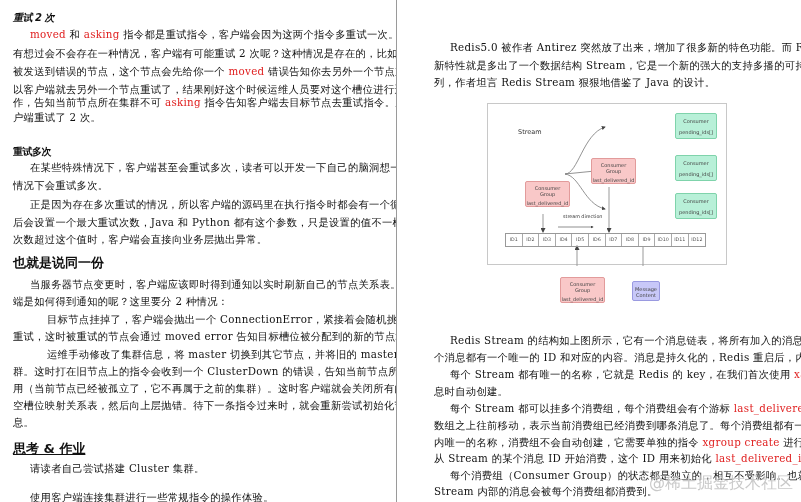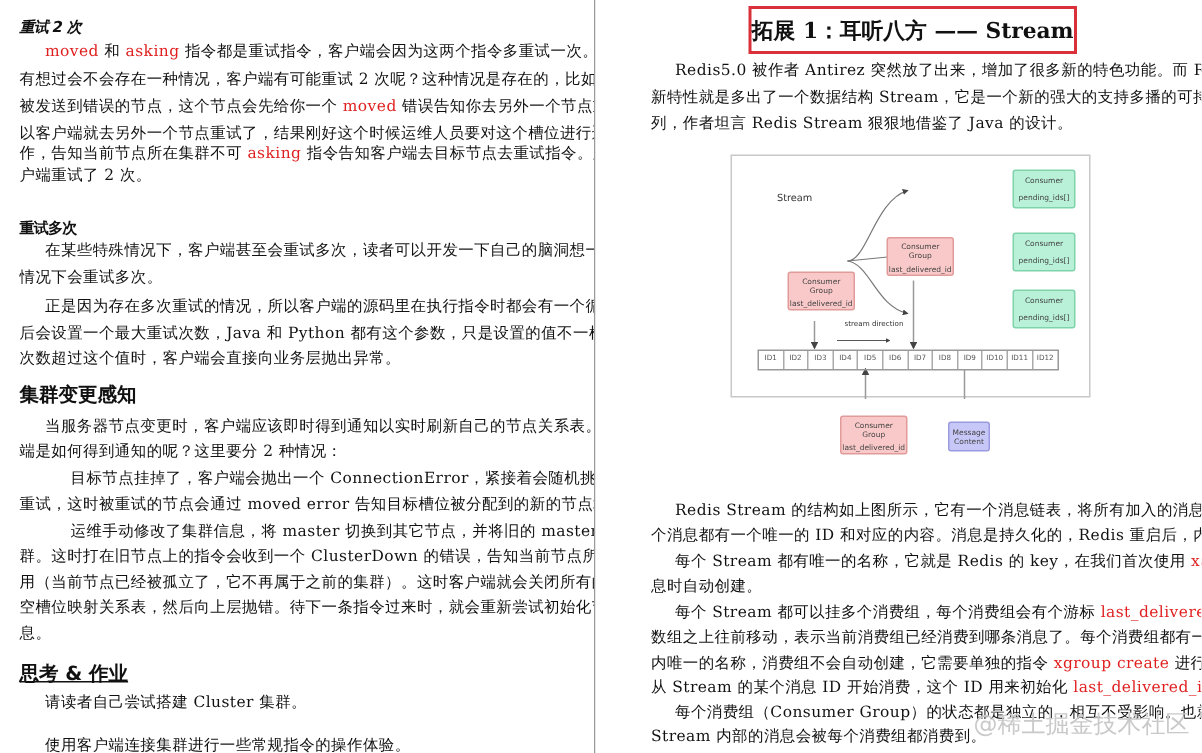--- a/index.html
+++ b/index.html
@@ -42,42 +42,39 @@
   <div class="line" style="left:13px;top:95px;"><span>作，告知当前节点所在集群不可 </span><span class="red">asking</span><span> 指令告知客户端去目标节点去重试指令。所以这里客</span></div>
   <div class="line" style="left:13px;top:110px;"><span>户端重试了 2 次。</span></div>
 
   <div class="h-small" style="left:13px;top:145px;">重试多次</div>
   <div class="line" style="left:30px;top:160px;">在某些特殊情况下，客户端甚至会重试多次，读者可以开发一下自己的脑洞想一想什么</div>
   <div class="line" style="left:13px;top:178px;">情况下会重试多次。</div>
   <div class="line" style="left:30px;top:197px;">正是因为存在多次重试的情况，所以客户端的源码里在执行指令时都会有一个循环，然</div>
   <div class="line" style="left:13px;top:215px;">后会设置一个最大重试次数，Java 和 Python 都有这个参数，只是设置的值不一样。当重试</div>
   <div class="line" style="left:13px;top:232px;">次数超过这个值时，客户端会直接向业务层抛出异常。</div>
 
-  <div class="h-big" style="left:13px;top:254px;">集群变更感知</div>
+  <div class="h-big" style="left:13px;top:254px;">也就是说同一份</div>
   <div class="line" style="left:30px;top:277px;">当服务器节点变更时，客户端应该即时得到通知以实时刷新自己的节点关系表。那客户</div>
   <div class="line" style="left:13px;top:294px;">端是如何得到通知的呢？这里要分 2 种情况：</div>
   <div class="line" style="left:47px;top:312px;">目标节点挂掉了，客户端会抛出一个 ConnectionError，紧接着会随机挑一个节点来</div>
   <div class="line" style="left:13px;top:329px;">重试，这时被重试的节点会通过 moved error 告知目标槽位被分配到的新的节点地址。</div>
   <div class="line" style="left:47px;top:347px;">运维手动修改了集群信息，将 master 切换到其它节点，并将旧的 master 移除集</div>
   <div class="line" style="left:13px;top:364px;">群。这时打在旧节点上的指令会收到一个 ClusterDown 的错误，告知当前节点所在集群不可</div>
   <div class="line" style="left:13px;top:381px;">用（当前节点已经被孤立了，它不再属于之前的集群）。这时客户端就会关闭所有的连接，清</div>
   <div class="line" style="left:13px;top:398px;">空槽位映射关系表，然后向上层抛错。待下一条指令过来时，就会重新尝试初始化节点信</div>
   <div class="line" style="left:13px;top:415px;">息。</div>
 
   <div class="h-big" style="left:13px;top:440px;text-decoration:underline;">思考 &amp; 作业</div>
   <div class="line" style="left:30px;top:461px;">请读者自己尝试搭建 Cluster 集群。</div>
   <div class="line" style="left:30px;top:490px;">使用客户端连接集群进行一些常规指令的操作体验。</div>
 </div>
 
 <div class="divider"></div>
 
 <div class="page right">
-  <div class="title-box">
-    <span>拓展 1：耳听八方 —— Stream</span>
-  </div>
 
   <div class="line" style="left:53px;top:40px;">Redis5.0 被作者 Antirez 突然放了出来，增加了很多新的特色功能。而 Redis5.0 最大的</div>
   <div class="line" style="left:37px;top:58px;">新特性就是多出了一个数据结构 Stream，它是一个新的强大的支持多播的可持久化的消息队</div>
   <div class="line" style="left:37px;top:75px;">列，作者坦言 Redis Stream 狠狠地借鉴了 Java 的设计。</div>
 
   <div class="diagram">
     <svg width="240" height="162" style="position:absolute;left:0;top:0;">
       <defs>
         <marker id="arr" markerWidth="5" markerHeight="5" refX="4" refY="2.5" orient="auto">
           <path d="M0,0 L5,2.5 L0,5 z" fill="#444"></path>

